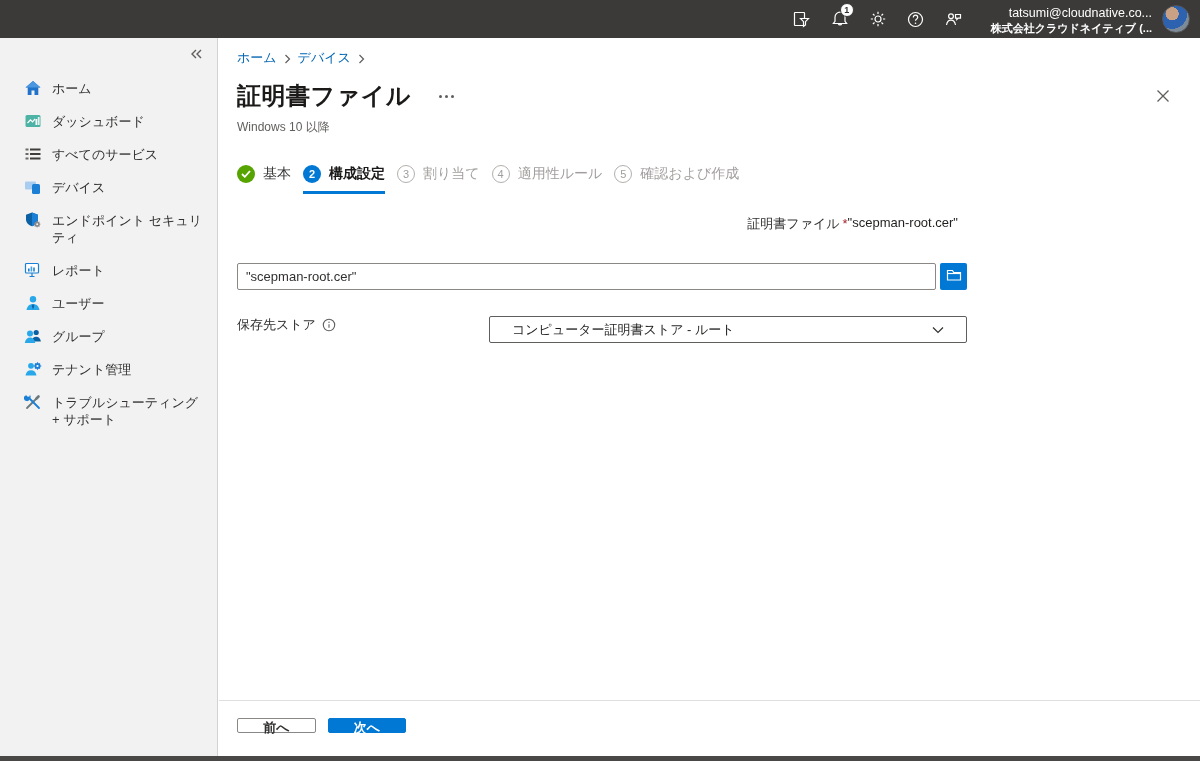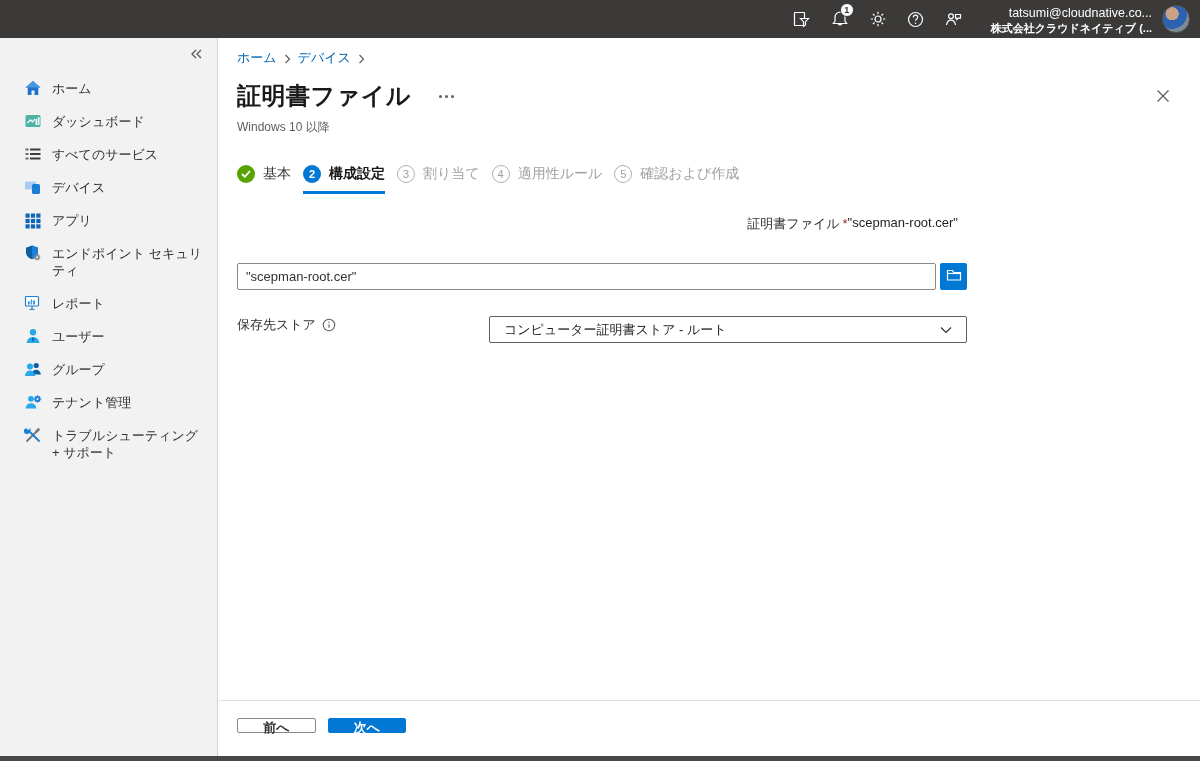--- a/index.html
+++ b/index.html
@@ -59,21 +59,21 @@
   .form-area { width:730px; margin:21px 0 0 18px; }
   .field-head { display:flex; justify-content:flex-end; align-items:flex-start; font-size:13px; color:#323130; }
   .req { color:#a4262c; margin-left:3px; }
   .field-value-display { color:#201f1e; padding-right:9px; }
   .input-row { display:flex; align-items:stretch; margin-top:30px; }
   .text-input { flex:1; height:27px; border:1px solid #8a8886; border-radius:2px; font-size:13px; color:#323130; padding:0 8px; font-family:inherit; background:#fff; }
   .browse-btn { width:27px; height:27px; margin-left:4px; background:#0078d4; border:none; border-radius:2px; display:flex; align-items:center; justify-content:center; cursor:pointer; }
   .store-row { display:flex; align-items:flex-start; margin-top:26px; }
   .store-label-wrap { width:252px; display:flex; align-items:center; gap:6px; font-size:13px; color:#323130; }
   .info-icon { display:flex; cursor:pointer; }
-  .dropdown { flex:1; height:27px; border:1px solid #605e5c; border-radius:2px; background:#fff; display:flex; align-items:center; justify-content:space-between; padding:0 14px; font-size:13px; color:#201f1e; cursor:pointer; }
+  .dropdown { flex:1; height:27px; border:1px solid #605e5c; border-radius:2px; background:#fff; display:flex; align-items:center; justify-content:space-between; padding:0 22px; font-size:13px; color:#201f1e; cursor:pointer; }
 
   
   .footer { position:absolute; left:0; right:0; bottom:0; height:56px; background:#fff; border-top:1px solid #e1dfdd; display:flex; align-items:flex-start; gap:12px; padding:17px 0 0 18px; }
   .btn { height:15px; font-size:13px; font-weight:700; border-radius:2px; cursor:pointer; font-family:inherit; }
   .btn-prev { width:79px; background:#fff; border:1px solid #8a8886; color:#323130; }
   .btn-next { width:78px; background:#0078d4; border:1px solid #0078d4; color:#fff; }
 
   .bottom-strip { position:absolute; left:0; right:0; bottom:0; height:5px; background:#4a4846; }
 </style>
 </head>
@@ -177,38 +177,20 @@
         <span>すべてのサービス</span>
       </div>
       <div class="nav-item">
         <span class="nav-icon">
           <svg viewBox="0 0 18 18" width="18" height="18">
               <rect x="1" y="3.5" width="11" height="8" rx="1" fill="#a9cdf0"></rect>
               <rect x="8" y="6" width="8" height="10" rx="1.5" fill="#1b7fd6"></rect>
             </svg>
         </span>
         <span>デバイス</span>
-      </div>
-      <div class="nav-item">
-        <span class="nav-icon">
-          <svg viewBox="0 0 18 18" width="18" height="18">
-              <g fill="#1266b8">
-                <rect x="1.5" y="2.5" width="4.2" height="4.2"></rect>
-                <rect x="6.9" y="2.5" width="4.2" height="4.2"></rect>
-                <rect x="12.3" y="2.5" width="4.2" height="4.2"></rect>
-                <rect x="1.5" y="7.9" width="4.2" height="4.2"></rect>
-                <rect x="6.9" y="7.9" width="4.2" height="4.2"></rect>
-                <rect x="12.3" y="7.9" width="4.2" height="4.2"></rect>
-                <rect x="1.5" y="13.3" width="4.2" height="4.2"></rect>
-                <rect x="6.9" y="13.3" width="4.2" height="4.2"></rect>
-                <rect x="12.3" y="13.3" width="4.2" height="4.2"></rect>
-              </g>
-            </svg>
-        </span>
-        <span>アプリ</span>
       </div>
       <div class="nav-item">
         <span class="nav-icon">
           <svg viewBox="0 0 18 18" width="18" height="18">
               <path d="M8 1.5l6 2.2v4.6c0 3.8-2.7 5.9-6 7-3.3-1.1-6-3.2-6-7V3.7z" fill="#0b61a4"></path>
               <path d="M8 1.5l6 2.2v4.6c0 3.8-2.7 5.9-6 7z" fill="#1b7fd6"></path>
               <circle cx="13.2" cy="13.2" r="2.6" fill="#8a8886"></circle>
               <circle cx="13.2" cy="13.2" r="1" fill="#f2f2f2"></circle>
               <path d="M13.2 10v1M13.2 15.4v1M10 13.2h1M15.4 13.2h1M11 11l.7.7M14.7 14.7l.7.7M15.4 11l-.7.7M11.7 14.7l-.7.7" stroke="#8a8886" stroke-width="1"></path>
             </svg>

